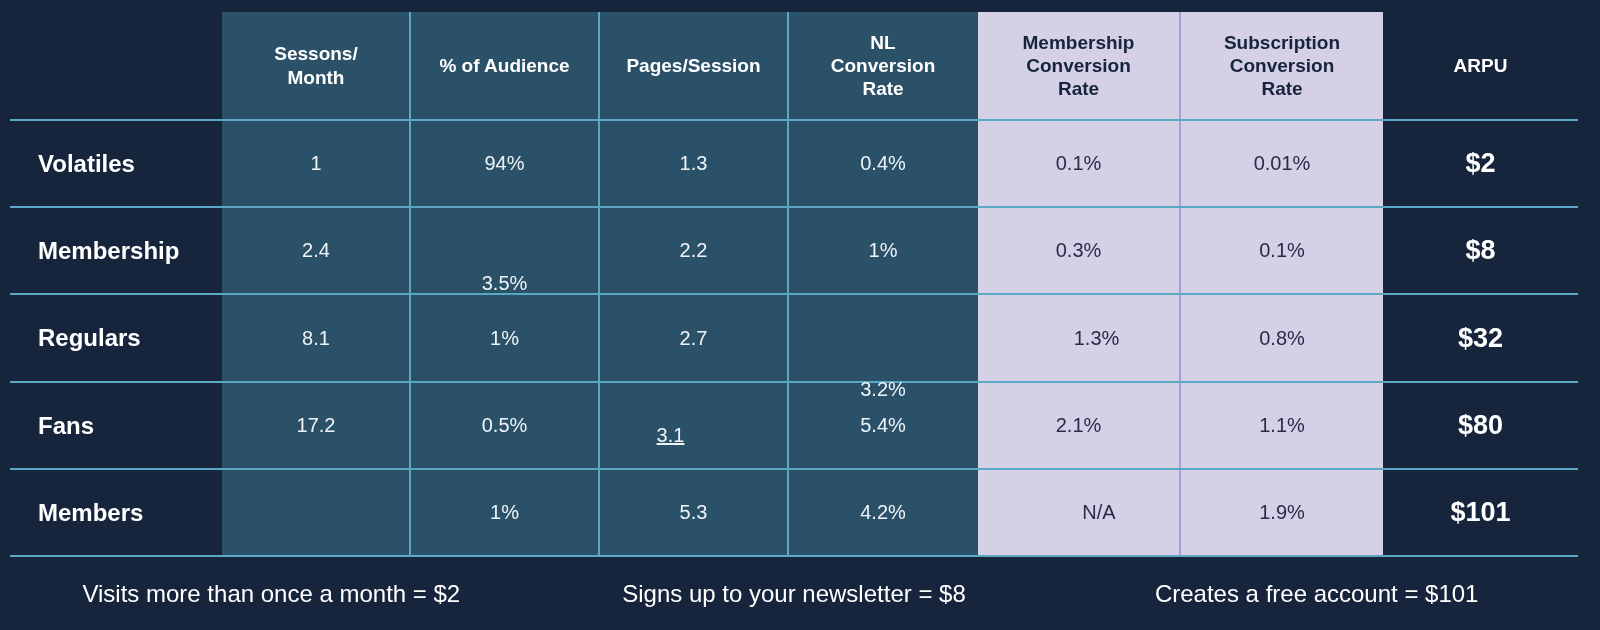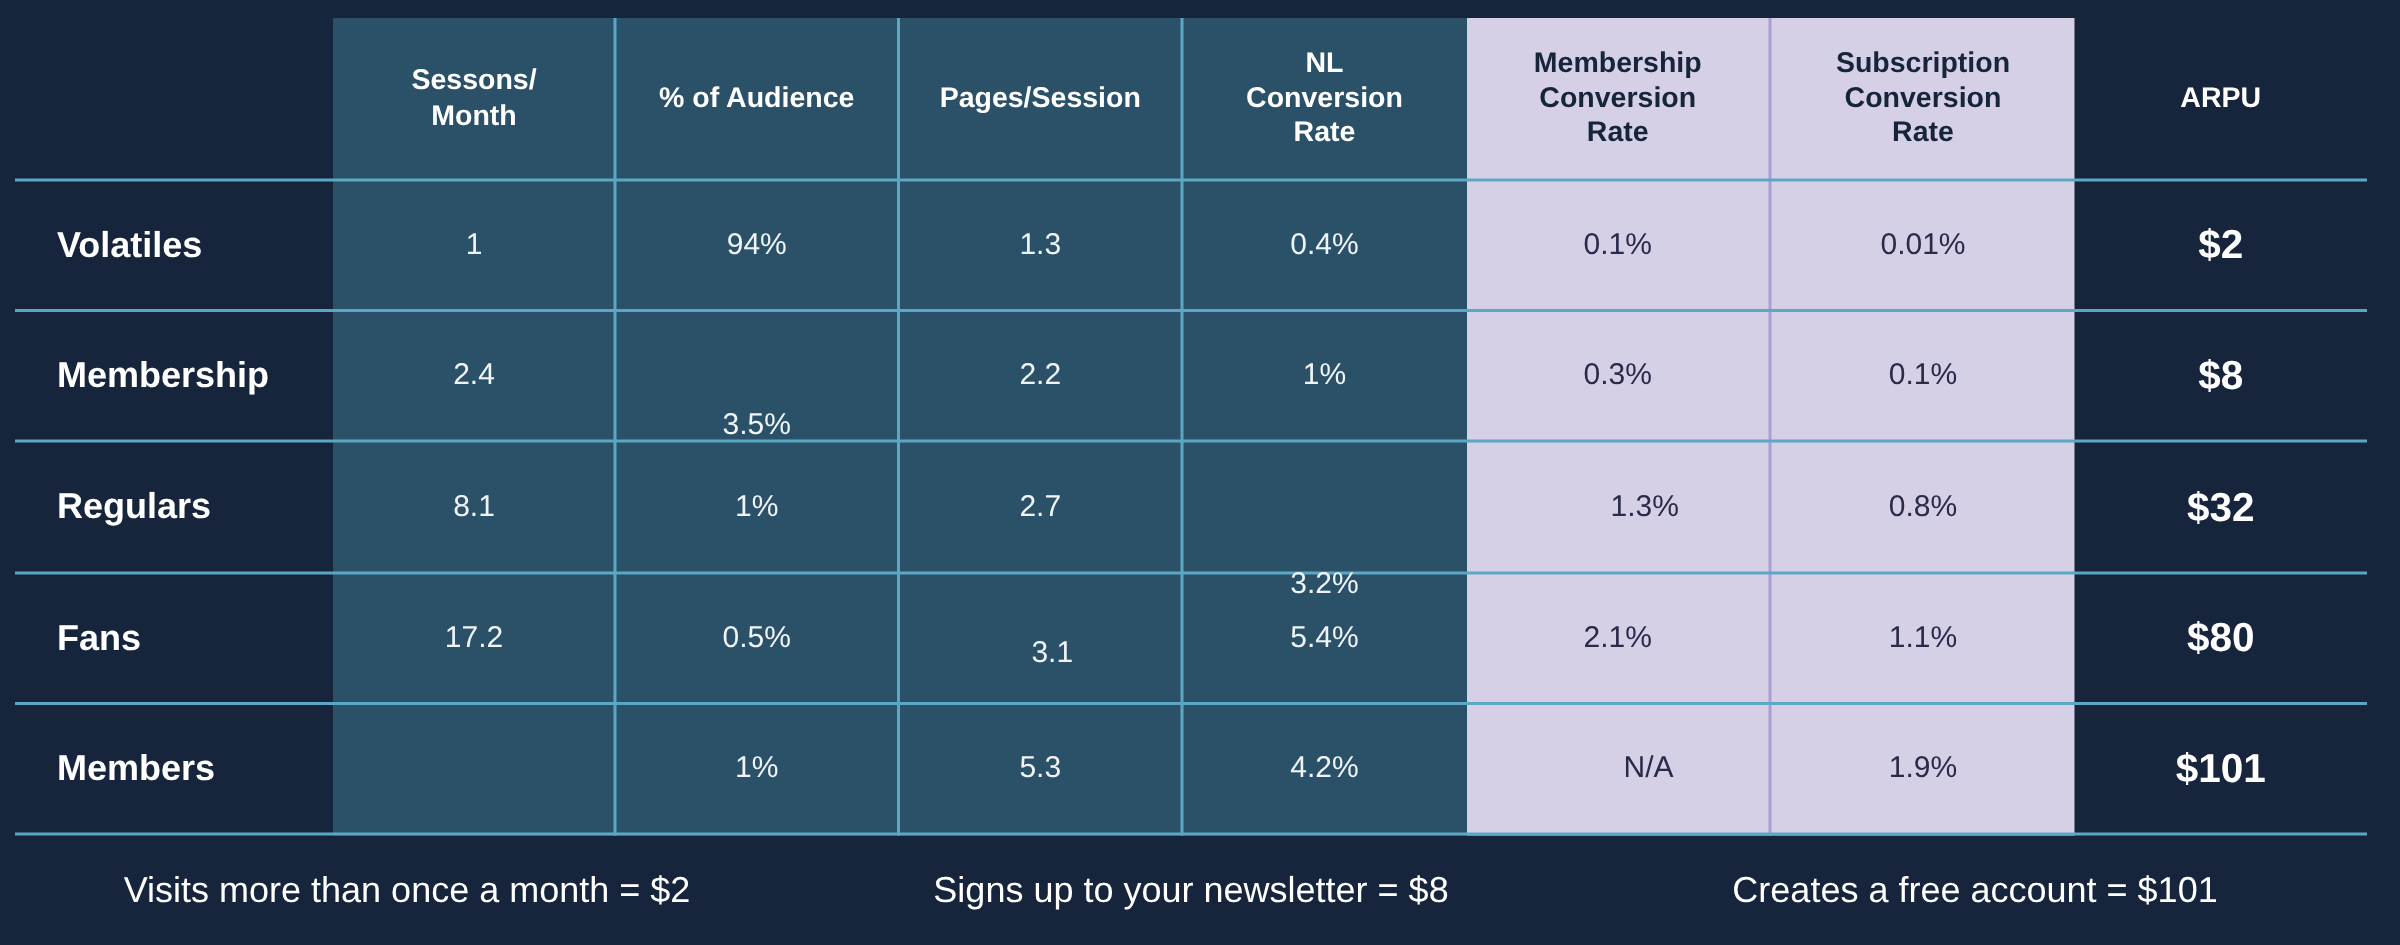--- a/index.html
+++ b/index.html
@@ -133,21 +133,21 @@
   <div class="cell val" style="left:410px;top:295px;width:189px;height:86px;">1%</div>
   <div class="cell val" style="left:599px;top:295px;width:189px;height:86px;">2.7</div>
   <div class="cell val" style="left:788px;top:295px;width:190px;height:101px;margin-top:44px;">3.2%</div>
   <div class="cell val val-dark" style="left:978px;top:295px;width:237px;height:86px;">1.3%</div>
   <div class="cell val val-dark" style="left:1181px;top:295px;width:202px;height:86px;">0.8%</div>
   <div class="cell arpu" style="left:1383px;top:295px;width:195px;height:86px;">$32</div>
 
   <div class="cell rowlabel" style="left:10px;top:383px;width:212px;height:85px;">Fans</div>
   <div class="cell val" style="left:222px;top:383px;width:188px;height:85px;">17.2</div>
   <div class="cell val" style="left:410px;top:383px;width:189px;height:85px;">0.5%</div>
-  <div class="cell val" style="left:607px;top:383px;width:189px;height:104px;">3.1</div>
+  <div class="cell val" style="left:576px;top:383px;width:189px;height:104px;text-decoration:underline;">3.1</div>
   <div class="cell val" style="left:788px;top:383px;width:190px;height:85px;">5.4%</div>
   <div class="cell val val-dark" style="left:978px;top:383px;width:201px;height:85px;">2.1%</div>
   <div class="cell val val-dark" style="left:1181px;top:383px;width:202px;height:85px;">1.1%</div>
   <div class="cell arpu" style="left:1383px;top:383px;width:195px;height:85px;">$80</div>
 
   <div class="cell rowlabel" style="left:10px;top:470px;width:212px;height:85px;">Members</div>
   <div class="cell val" style="left:410px;top:470px;width:189px;height:85px;">1%</div>
   <div class="cell val" style="left:599px;top:470px;width:189px;height:85px;">5.3</div>
   <div class="cell val" style="left:788px;top:470px;width:190px;height:85px;">4.2%</div>
   <div class="cell val val-dark" style="left:978px;top:470px;width:242px;height:85px;">N/A</div>

